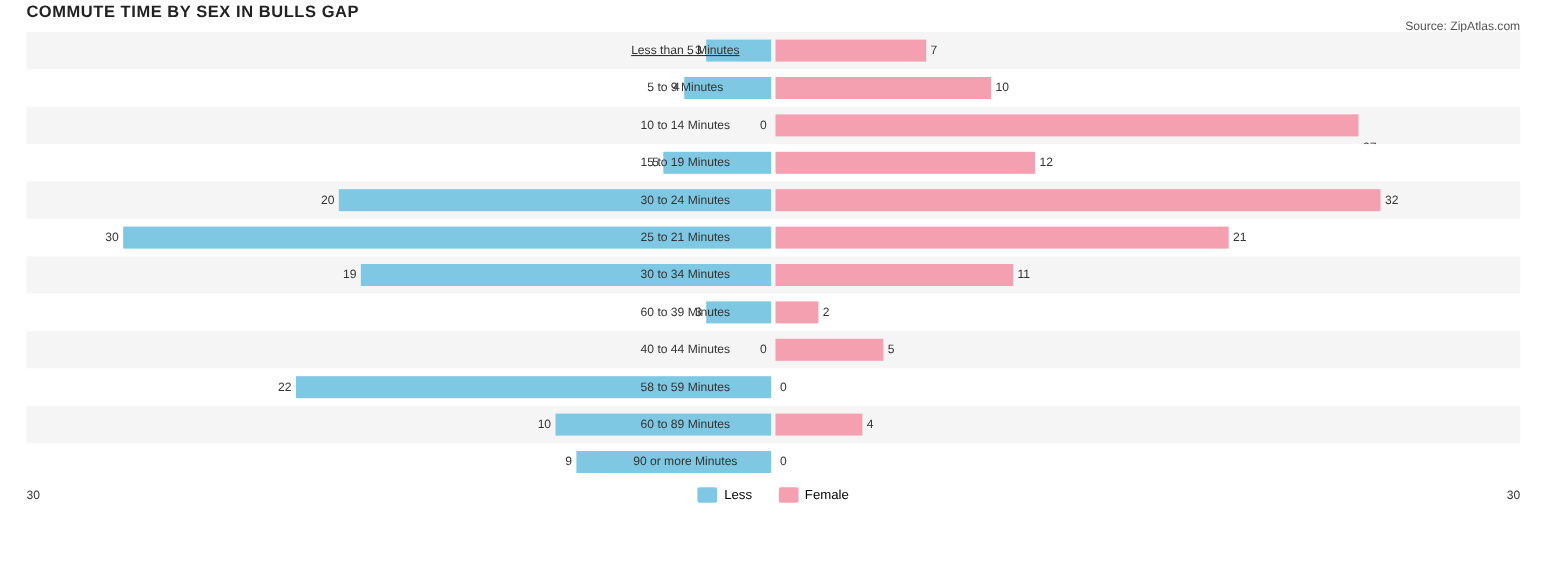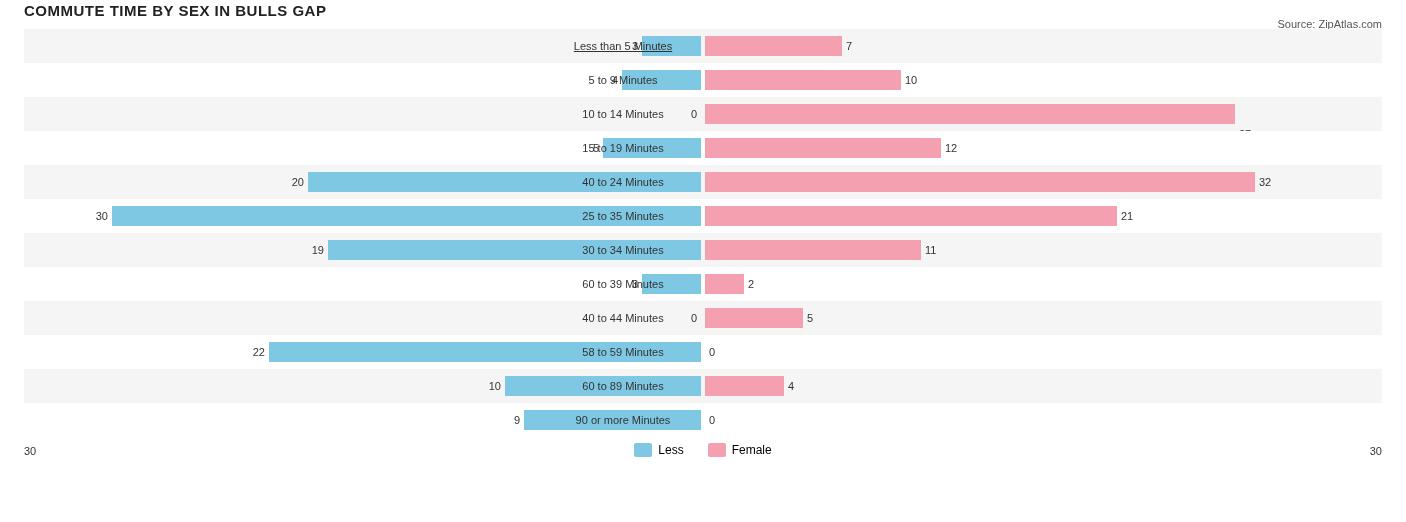--- a/index.html
+++ b/index.html
@@ -158,28 +158,28 @@
         <span class="bar-value-left" style="right: calc(50% + 104px); top: 50%; transform: translateY(-50%); position: absolute;">5</span>
         <div class="bar-right" style="width: 236px; left: calc(50% + 2px); top: 50%; transform: translateY(-50%);"></div>
         <span class="bar-value-right" style="left: calc(50% + 242px); top: 50%; transform: translateY(-50%); position: absolute;">12</span>
         <span class="center-label" style="width: 160px; margin-left: -80px;">15 to 19 Minutes</span>
       </div>
       <div class="row" style="position: relative; height: 34px;">
         <div class="bar-left" style="width: 393px; right: calc(50% + 2px); top: 50%; transform: translateY(-50%);"></div>
         <span class="bar-value-left" style="right: calc(50% + 399px); top: 50%; transform: translateY(-50%); position: absolute;">20</span>
         <div class="bar-right" style="width: 550px; left: calc(50% + 2px); top: 50%; transform: translateY(-50%);"></div>
         <span class="bar-value-right" style="left: calc(50% + 556px); top: 50%; transform: translateY(-50%); position: absolute;">32</span>
-        <span class="center-label" style="width: 160px; margin-left: -80px;">40 to 24 Minutes</span>
+        <span class="center-label" style="width: 160px; margin-left: -80px;">30 to 24 Minutes</span>
       </div>
       <div class="row" style="position: relative; height: 34px;">
         <div class="bar-left" style="width: 589px; right: calc(50% + 2px); top: 50%; transform: translateY(-50%);"></div>
         <span class="bar-value-left" style="right: calc(50% + 595px); top: 50%; transform: translateY(-50%); position: absolute;">30</span>
         <div class="bar-right" style="width: 412px; left: calc(50% + 2px); top: 50%; transform: translateY(-50%);"></div>
         <span class="bar-value-right" style="left: calc(50% + 418px); top: 50%; transform: translateY(-50%); position: absolute;">21</span>
-        <span class="center-label" style="width: 160px; margin-left: -80px;">25 to 35 Minutes</span>
+        <span class="center-label" style="width: 160px; margin-left: -80px;">25 to 21 Minutes</span>
       </div>
       <div class="row" style="position: relative; height: 34px;">
         <div class="bar-left" style="width: 373px; right: calc(50% + 2px); top: 50%; transform: translateY(-50%);"></div>
         <span class="bar-value-left" style="right: calc(50% + 379px); top: 50%; transform: translateY(-50%); position: absolute;">19</span>
         <div class="bar-right" style="width: 216px; left: calc(50% + 2px); top: 50%; transform: translateY(-50%);"></div>
         <span class="bar-value-right" style="left: calc(50% + 222px); top: 50%; transform: translateY(-50%); position: absolute;">11</span>
         <span class="center-label" style="width: 160px; margin-left: -80px;">30 to 34 Minutes</span>
       </div>
       <div class="row" style="position: relative; height: 34px;">
         <div class="bar-left" style="width: 59px; right: calc(50% + 2px); top: 50%; transform: translateY(-50%);"></div>

